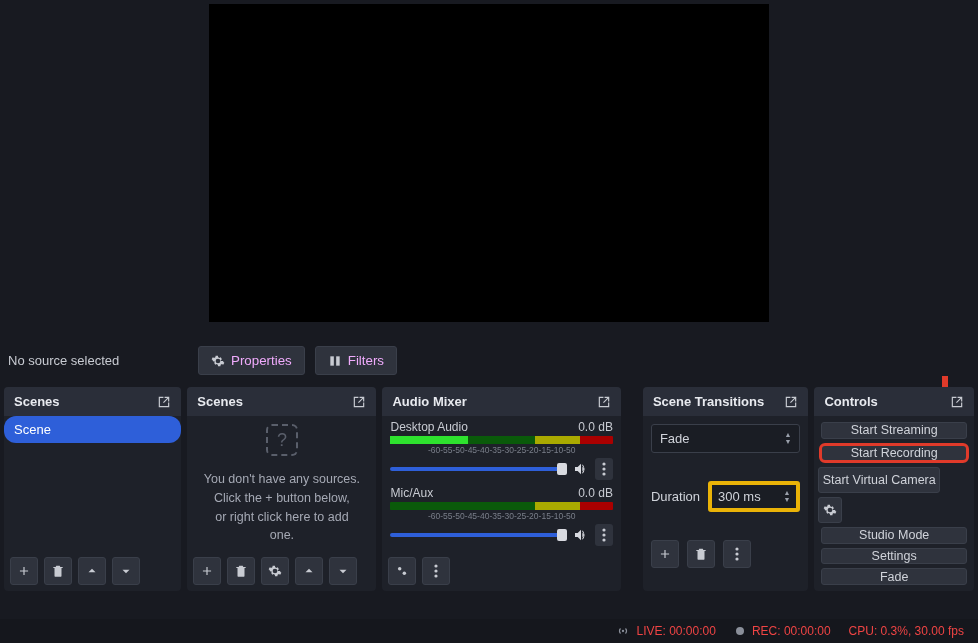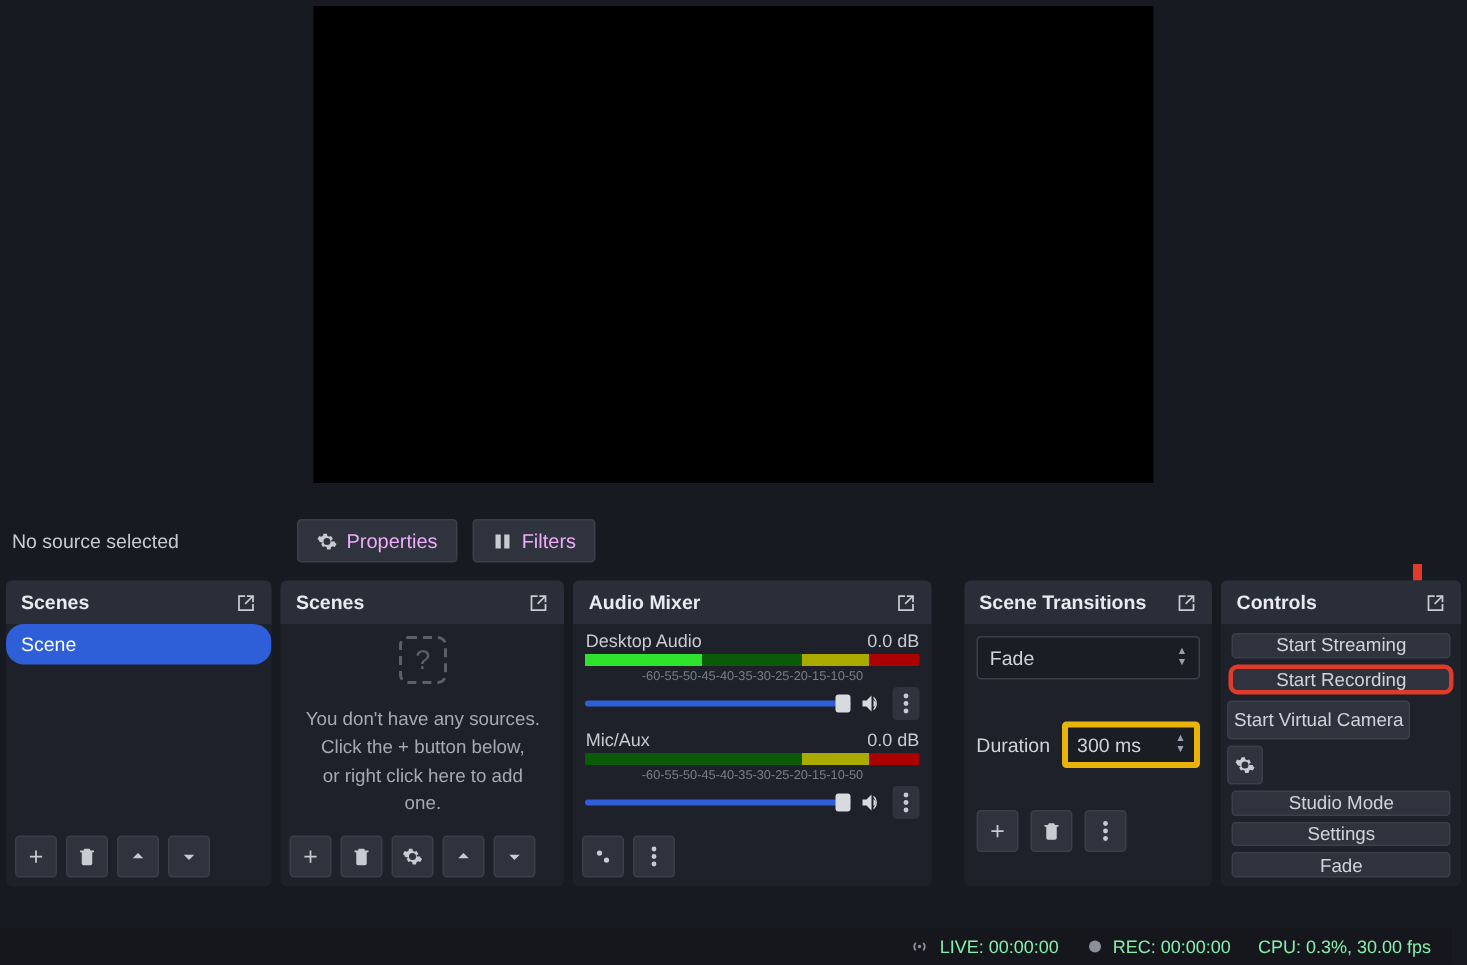--- a/index.html
+++ b/index.html
@@ -41,21 +41,21 @@
 .trans-duration-row { display: flex; align-items: center; gap: 8px; }
 .trans-duration-input { flex: 1; background: #1a1d24; border: 4px solid #eab308; border-radius: 3px; padding: 4px 6px; display: flex; justify-content: space-between; align-items: center; }
 .trans-btn-row { display: flex; gap: 8px; }
 .controls-body { padding: 6px 0; display: flex; flex-direction: column; gap: 4px; align-items: center; }
 .ctrl-btn { width: 146px; height: 26px; background: #2f333d; border: 1px solid #3a3f4a; border-radius: 3px; color: #d0d3da; font-size: 12.5px; cursor: pointer; display: flex; align-items: center; justify-content: center; }
 .ctrl-row { display: flex; gap: 4px; align-items: flex-start; width: 152px; justify-content: center; flex-direction: column; }
 .ctrl-row .ctrl-btn { width: 122px; }
 .ctrl-gear { width: 24px; height: 26px; background: #2f333d; border: 1px solid #3a3f4a; border-radius: 3px; display: flex; align-items: center; justify-content: center; cursor: pointer; }
 .highlight-rec { border: 3px solid #e03a2a !important; border-radius: 6px; height: 30px; width: 150px; }
 .red-arrow { position: absolute; right: 18px; top: 376px; pointer-events: none; }
-.statusbar { position: absolute; bottom: 0; left: 0; right: 10px; height: 24px; background: #15171d; display: flex; align-items: center; justify-content: flex-end; gap: 18px; padding: 0 14px; font-size: 12px; color: #86efac; }
+.statusbar { position: absolute; bottom: 0; left: 0; right: 0; height: 24px; background: #15171d; display: flex; align-items: center; justify-content: flex-end; gap: 18px; padding: 0 14px; font-size: 12px; color: #ef4444; }
 .status-item { display: flex; align-items: center; gap: 6px; }
 .popout-icon { width: 14px; height: 14px; fill: #c8cbd2; }
 .stepper { display: flex; flex-direction: column; gap: 1px; }
 .stepper span { font-size: 7px; line-height: 6px; color: #9aa0ab; cursor: pointer; }
 </style>
 </head>
 <body>
 
 <svg class="red-arrow" width="30" height="70">
   <line x1="15" y1="0" x2="15" y2="48" stroke="#e03a2a" stroke-width="6"></line>

